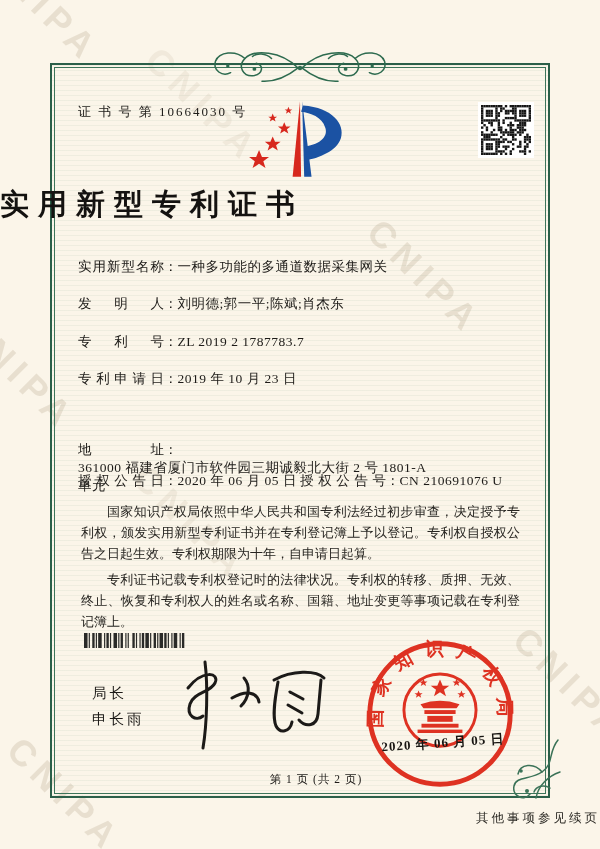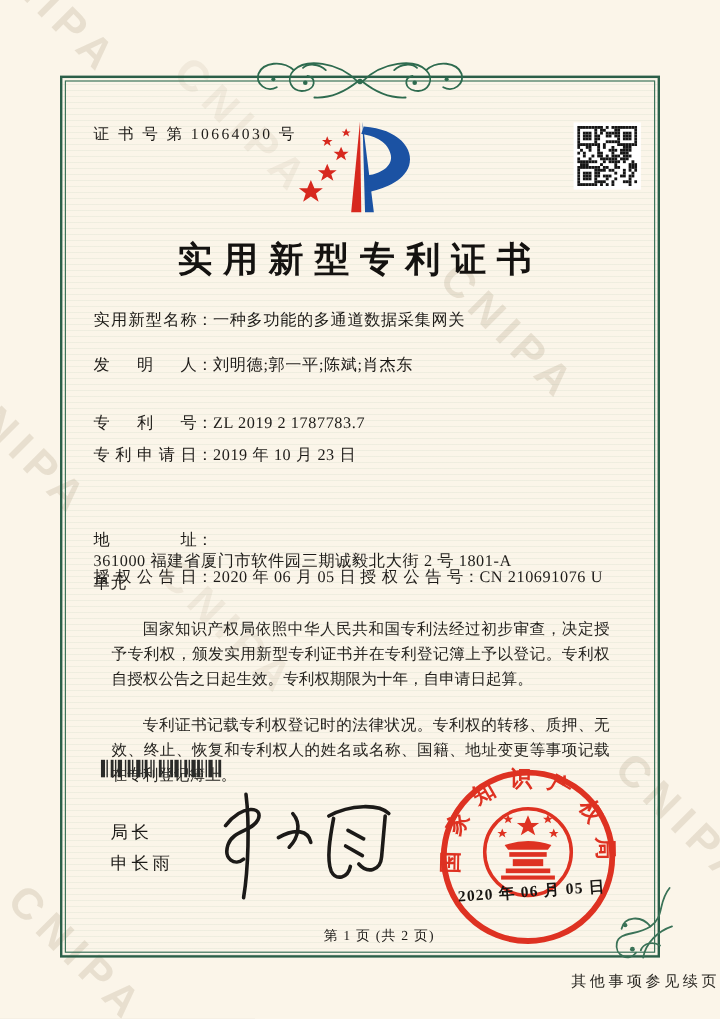--- a/index.html
+++ b/index.html
@@ -31,40 +31,40 @@
     content:"";position:absolute;left:2px;top:2px;right:2px;bottom:2px;
     border:1px solid #3c745a;pointer-events:none;
   }
   .ornament{position:absolute;left:205px;top:44px;width:190px;height:46px;}
   .corner-flourish{position:absolute;left:496px;top:734px;width:70px;height:76px;}
   
   .cert-no{position:absolute;left:78px;top:103px;font-size:13px;letter-spacing:2px;}
   .logo{position:absolute;left:242px;top:97px;width:116px;height:84px;}
   .qr{position:absolute;left:478px;top:102px;width:56px;height:56px;background:#fff;padding:3px;box-sizing:border-box;}
   .title{
-    position:absolute;left:0;top:185px;width:100%;text-align:center;
-    font-size:29px;font-weight:bold;letter-spacing:9px;color:#141210;margin-top:12px;
+    position:absolute;left:0;top:185px;width:100%;
+    font-size:29px;font-weight:bold;letter-spacing:9px;color:#141210;
   }
   
   .row{position:absolute;left:78px;width:446px;font-size:13.5px;line-height:1.35;}
   .lbl{
     display:inline-block;width:86px;vertical-align:top;
     text-align:justify;text-align-last:justify;
   }
   .colon{vertical-align:top;}
   .val{vertical-align:top;letter-spacing:0.5px;font-family:Liberation Serif, serif;}
   .val-wrap{display:inline-block;width:348px;vertical-align:top;letter-spacing:0.5px;}
   .pair2{position:absolute;left:222px;top:0;}
   .pair2 .lbl{width:86px;}
   
   .legal{
     position:absolute;left:77px;top:497px;width:447px;
     font-size:13px;line-height:1.63;color:#262420;text-align:justify;
   }
-  .legal p{margin:16px;text-indent:2em;}
+  .legal p{margin:4px;text-indent:2em;}
   
   .barcode{position:absolute;left:84px;top:633px;width:166px;height:15px;}
   .signer{position:absolute;left:92px;top:684px;font-size:14.5px;letter-spacing:3px;font-weight:normal;}
   .signer div{margin-bottom:7px;}
   .signature{position:absolute;left:158px;top:652px;width:190px;height:104px;}
   .seal{position:absolute;left:362px;top:636px;width:156px;height:156px;opacity:0.94;}
   .seal-date{
     position:absolute;left:368px;top:734px;width:150px;text-align:center;
     font-size:13px;font-weight:bold;color:#181512;transform:rotate(-4deg);
     letter-spacing:1px;
@@ -370,21 +370,21 @@
     </svg>
 
   <div class="title">实用新型专利证书</div>
 
   <div class="row" style="top:258px">
     <span class="lbl">实用新型名称</span><span class="colon">：</span><span class="val">一种多功能的多通道数据采集网关</span>
   </div>
   <div class="row" style="top:295px">
     <span class="lbl">发明人</span><span class="colon">：</span><span class="val">刘明德;郭一平;陈斌;肖杰东</span>
   </div>
-  <div class="row" style="top:344px">
+  <div class="row" style="top:333px">
     <span class="lbl">专利号</span><span class="colon">：</span><span class="val">ZL 2019 2 1787783.7</span>
   </div>
   <div class="row" style="top:370px">
     <span class="lbl">专利申请日</span><span class="colon">：</span><span class="val">2019 年 10 月 23 日</span>
   </div>
   <div class="row" style="top:441px">
     <span class="lbl">地址</span><span class="colon">：</span><span class="val-wrap">361000 福建省厦门市软件园三期诚毅北大街 2 号 1801-A 单元</span>
   </div>
   <div class="row" style="top:472px;position:absolute">
     <span class="lbl">授权公告日</span><span class="colon">：</span><span class="val">2020 年 06 月 05 日</span>

